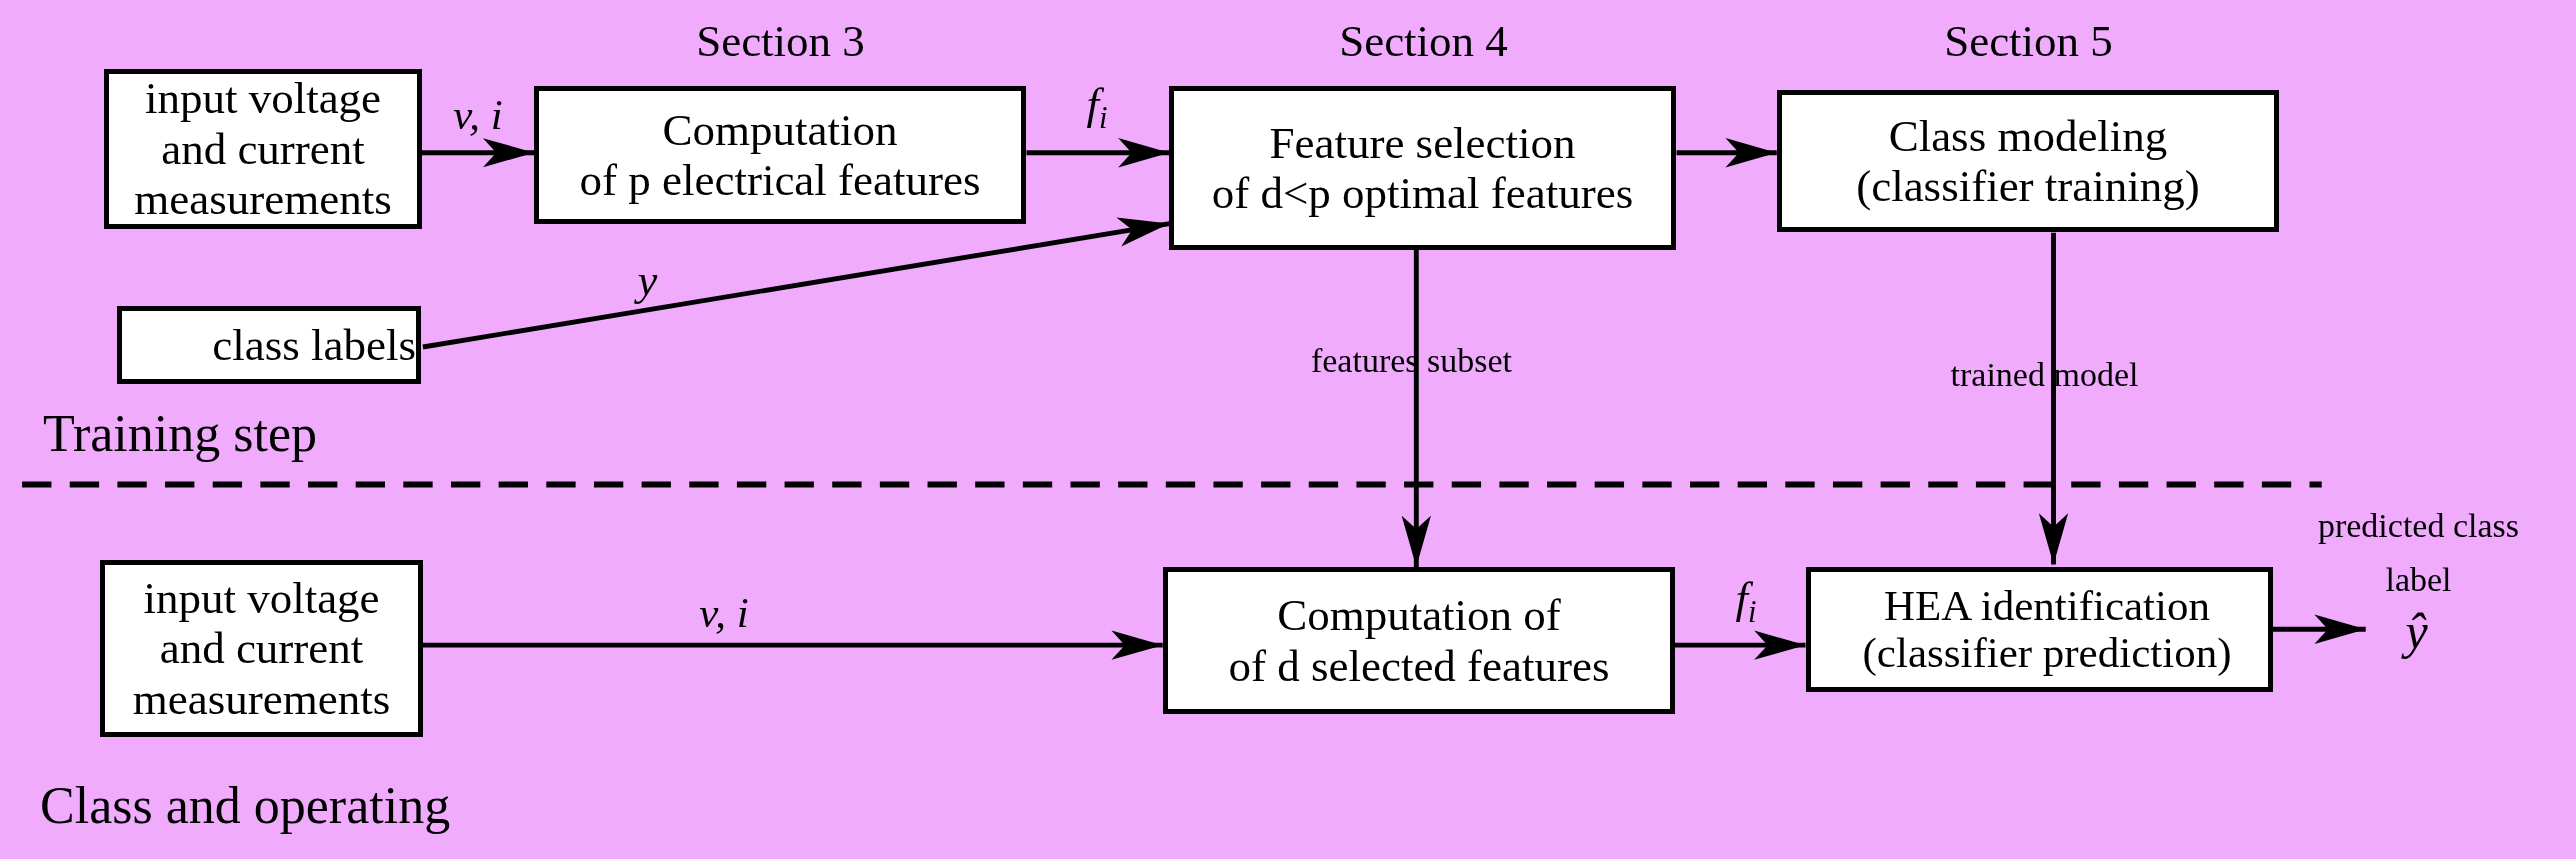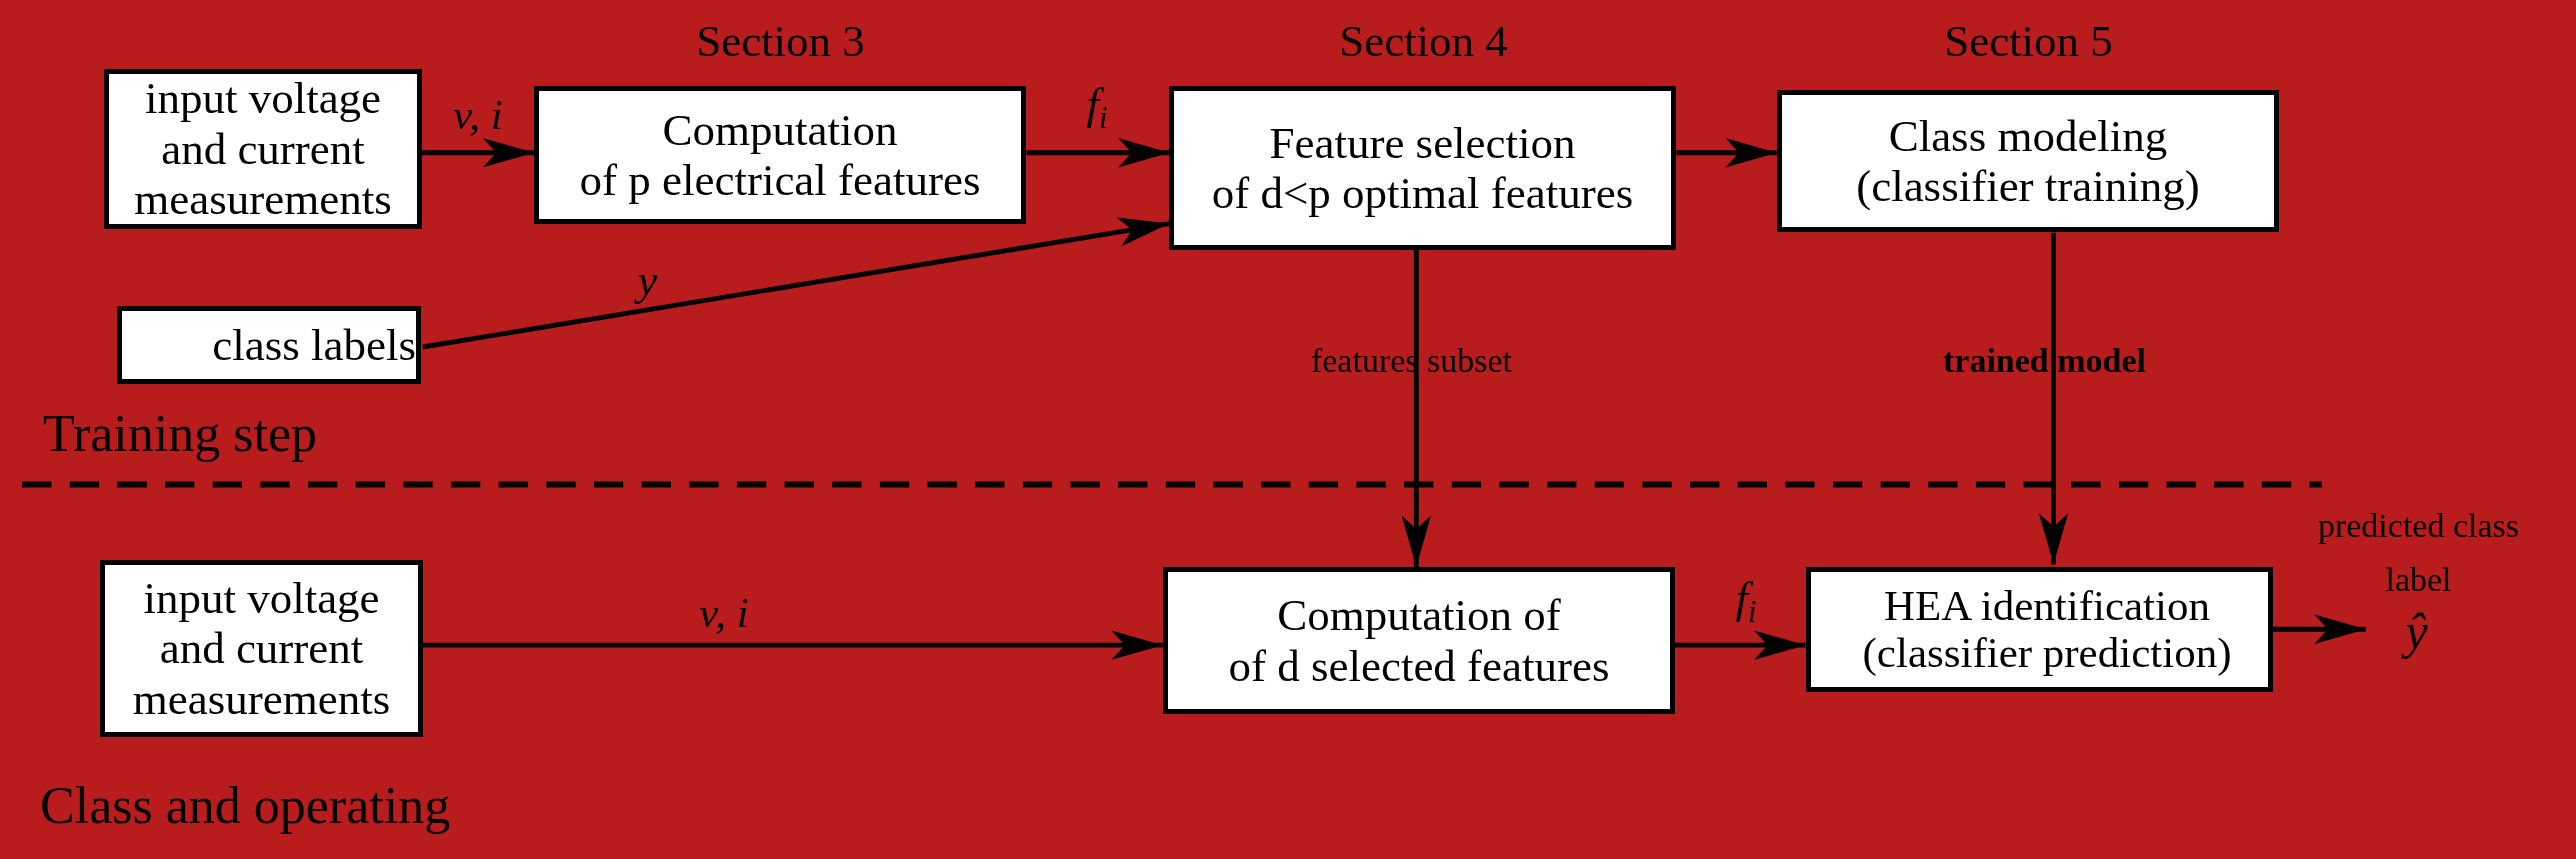--- a/index.html
+++ b/index.html
@@ -1,19 +1,19 @@
 <!DOCTYPE html>
 <html style="font-size:9.8px"><head>
 <meta charset="utf-8">
 <style>
   html,body{margin:0;padding:0;background:#ffffff;}
   #canvas{
     position:relative;
     width:2576px;height:859px;
-    background:#b91c1c;
+    background:#f0abfc;
     color:#000000;
     font-family:"Liberation Serif","DejaVu Serif",serif;
     overflow:hidden;
   }
   #flow-svg{position:absolute;left:0;top:0;}
   .box{
     position:absolute;
     border:5.5px solid #000;
     background:#fff;
     box-sizing:border-box;
@@ -108,21 +108,21 @@
   <div class="mathlbl" style="left:411px;top:90px;width:134px;">v, i</div>
 
   <div class="mathlbl" style="left:1054px;top:78px;width:86px;font-size:45px;">
     <span class="fbase">f</span><span class="fsub">i</span>
   </div>
 
   <div class="mathlbl" style="left:611px;top:255px;width:73px;font-size:44px;">y</div>
 
   <div class="flowlbl" style="left:1228px;top:342px;width:367px;">features subset</div>
 
-  <div class="flowlbl" style="left:1861px;top:342px;width:367px;font-weight:bold;">trained model</div>
+  <div class="flowlbl" style="left:1861px;top:356px;width:367px;">trained model</div>
 
   <div class="steplbl" style="left:43px;top:404px;">Training step</div>
 
   <div class="box" style="left:100px;top:560px;width:323px;height:177px;">
     <div>input voltage</div>
     <div>and current</div>
     <div>measurements</div>
   </div>
 
   <div class="box" style="left:1163px;top:567px;width:512px;height:147px;">

